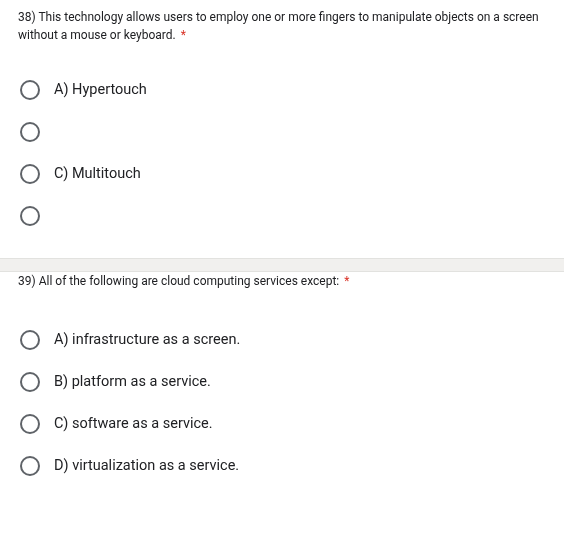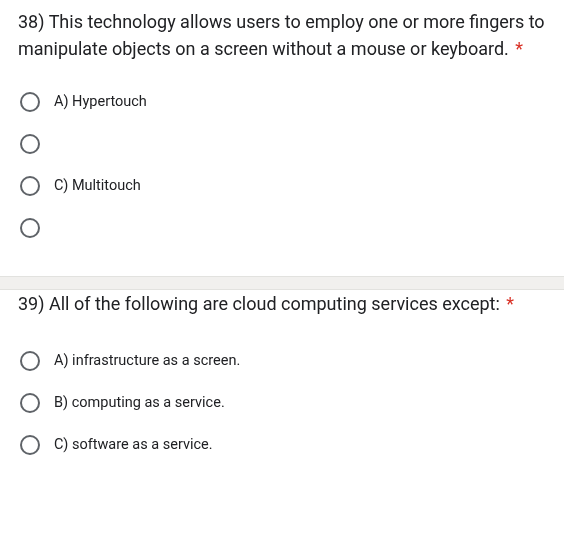--- a/index.html
+++ b/index.html
@@ -8,32 +8,32 @@
     font-family: Roboto, Arial, sans-serif;
     font-size: 16px;
     color: #202124;
     background: #fff;
   }
   .card {
     background: #fff;
     padding: 0 18px 20px 18px;
   }
   .question-title {
-    font-size: 18px;
+    font-size: 12px;
     line-height: 1.5;
     color: #202124;
     padding-top: 0;
     padding-bottom: 8px;
     font-weight: 400;
   }
   .required { color: #d93025; margin-left: 2px; }
   .options { margin-top: 14px; }
   .option-row {
     display: flex;
-    align-items: flex-start;
+    align-items: flex-end;
     gap: 14px;
     padding: 8px 0 8px 2px;
     cursor: pointer;
     min-height: 42px;
   }
   .radio-circle {
     width: 20px;
     height: 20px;
     border: 2px solid #5f6368;
     border-radius: 50%;
@@ -90,20 +90,24 @@
     <span>All of the following are cloud computing services except:</span>
     <span class="required">*</span>
   </div>
   <div class="options">
     <label class="option-row">
       <span class="radio-circle"></span>
       <span class="option-label">A) infrastructure as a screen.</span>
     </label>
     <label class="option-row">
       <span class="radio-circle"></span>
-      <span class="option-label">B) computing as a service.</span>
+      <span class="option-label">B) platform as a service.</span>
     </label>
     <label class="option-row">
       <span class="radio-circle"></span>
       <span class="option-label">C) software as a service.</span>
     </label>
+    <label class="option-row">
+      <span class="radio-circle"></span>
+      <span class="option-label">D) virtualization as a service.</span>
+    </label>
   </div>
 </div>
 
 </body></html>

